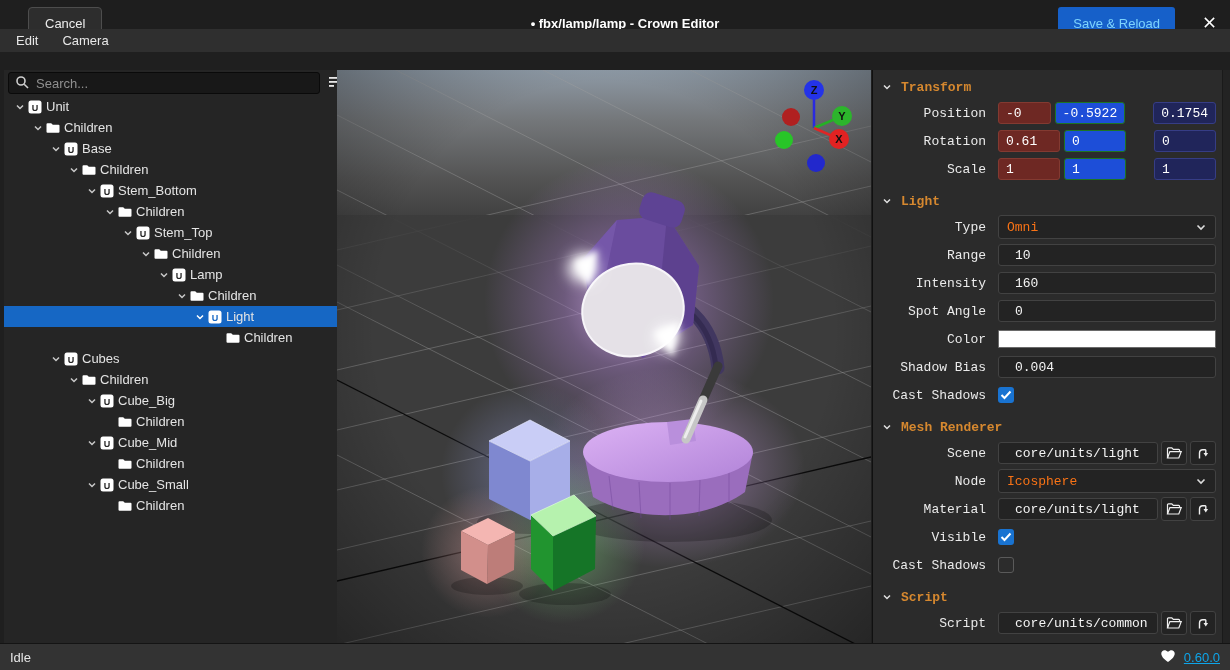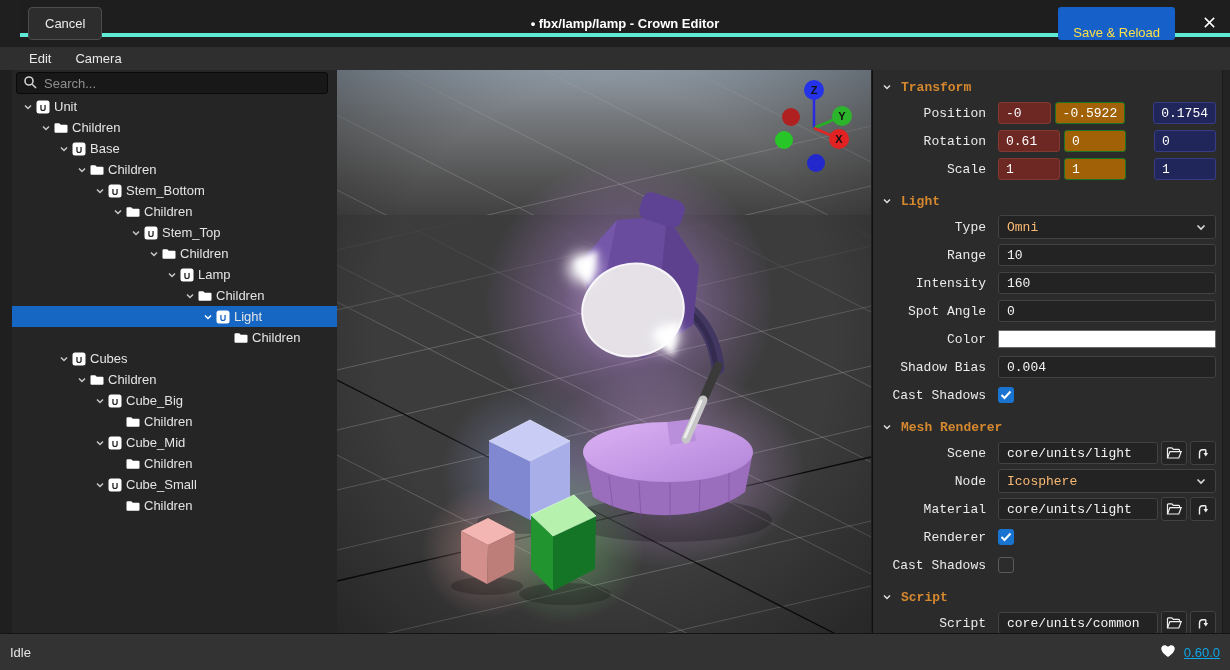--- a/index.html
+++ b/index.html
@@ -8,28 +8,28 @@
     position:relative; background:#1f1f1f; color:#e6e6e6;
     font-family:"Liberation Sans", sans-serif; font-size:13px;
   }
   
   .topbar { position:absolute; top:0; left:0; right:0; height:37px; background:#1e1e1e; border-bottom:4px solid #5eead4;margin-left:20px; }
   .btn-cancel { position:absolute; left:8px; top:7px; height:33px; padding:0 16px; background:#2d2d2d;
     border:1px solid #4d4d4d; border-radius:4px; color:#ececec; display:flex; align-items:center; cursor:default; }
   .win-title { position:absolute; left:0; right:0; top:0; height:47px; display:flex; align-items:center; justify-content:center;
     font-weight:bold; color:#fff; pointer-events:none; }
   .btn-save { position:absolute; right:55px; top:7px; height:33px; padding:0 15px; background:#1660c9;
-    border-radius:3px; color:#fde047; display:flex; align-items:flex-end; }
+    border-radius:3px; color:#7dd3fc; display:flex; align-items:center; }
   .btn-close { position:absolute; right:13px; top:16px; width:16px; height:16px; display:flex; align-items:center; justify-content:center; }
   
-  .menubar { position:absolute; top:47px; left:0; right:0; height:23px; background:#2f2f2f;
-    display:flex; align-items:center; padding:0 29px; gap:24px; }
+  .menubar { position:absolute; top:29px; left:0; right:0; height:23px; background:#2f2f2f;
+    display:flex; align-items:center; padding:0 16px; gap:24px; }
   .menu-item { color:#e8e8e8; }
   
-  .leftpanel { position:absolute; top:70px; left:12px; width:350px; bottom:25px; background:#252525; border-right:1px solid #101010; }
+  .leftpanel { position:absolute; top:70px; left:4px; width:350px; bottom:25px; background:#252525; border-right:1px solid #101010; }
   .searchrow { display:flex; align-items:center; height:26px; padding:2px 2px 2px 4px; gap:3px; }
   .searchbox { flex:1; height:22px; background:#181818; border:1px solid #0a0a0a; border-radius:3px;
     display:flex; align-items:center; gap:7px; padding:0 6px; }
   .search-ph { color:#8f8f8f; }
   .filterbtn { width:28px; height:22px; display:flex; align-items:center; justify-content:center; }
   .tree { overflow:hidden; }
   .tree-row { height:21px; display:flex; align-items:center; color:#e4e4e4; white-space:nowrap; }
   .tree-row .chev { width:16px; height:21px; display:flex; align-items:center; justify-content:center; color:#c8c8c8; flex:none; }
   .tree-row .ticon { width:18px; height:21px; display:flex; align-items:center; color:#252525; flex:none; }
   .tree-row.selected { background:#1667c4; }
@@ -43,35 +43,35 @@
   .vscroll { position:absolute; top:0; right:0; bottom:0; width:8px; background:#232323; border-left:1px solid #1a1a1a; }
   .sec { margin-bottom:6px; }
   .sec-header { height:24px; display:flex; align-items:center; gap:9px; padding-left:9px; margin-top:3px;
     color:#d6882f; font-weight:bold; }
   .sec-header .hchev { display:flex; color:#e0e0e0; }
   .prow { height:28px; display:flex; align-items:center; padding-right:14px; }
   .plabel { width:113px; text-align:right; margin-right:12px; color:#ebebeb; flex:none; }
   .pfields { flex:1; display:flex; gap:4px; min-width:0; }
   .vfield { flex:1; height:22px; border-radius:3px; display:flex; align-items:center; padding:0 7px; color:#fff; }
   .vfield.x { background:#6e2823; border:1px solid #833a31; }
-  .vfield.y { background:#a16207; border:1px solid #1d7524; }
+  .vfield.y { background:#1d4ed8; border:1px solid #1d7524; }
   .vfield.z { background:#20255a; border:1px solid #363d85;margin-left:24px; }
   .tinput { flex:1; height:22px; background:#232323; border:1px solid #424242; border-radius:3px;
-    display:flex; align-items:center; padding:0 8px; color:#f4f4f4; min-width:0; }
+    display:flex; align-items:center; padding:0 16px; color:#f4f4f4; min-width:0; }
   .selectbox { flex:1; height:24px; background:#232323; border:1px solid #424242; border-radius:3px;
-    display:flex; align-items:center; justify-content:space-between; padding:8px 8px; color:#fdba74; }
+    display:flex; align-items:center; justify-content:space-between; padding:8px 8px; color:#f97316; }
   .swatch { flex:1; height:18px; border:1px solid #6a6a6a; border-radius:1px; }
   .cbox { width:16px; height:16px; border-radius:3px; display:flex; align-items:center; justify-content:center; flex:none; }
   .cbox.checked { background:#1973d1; }
   .cbox.unchecked { background:#2c2c2c; border:1px solid #5a5a5a; }
   .abtn { width:26px; height:24px; background:#232323; border:1px solid #424242; border-radius:3px;
     display:flex; align-items:center; justify-content:center; flex:none; }
   .assetwrap { flex:1; display:flex; gap:3px; align-items:center; min-width:0; }
   
-  .statusbar { position:absolute; bottom:0; left:0; right:0; height:37px; background:#333;
+  .statusbar { position:absolute; bottom:0; left:0; right:0; height:27px; background:#333;
     border-top:1px solid #141414; display:flex; align-items:center; padding:0 10px; }
   .status-right { margin-left:auto; display:flex; align-items:center; gap:8px; }
   .version { color:#0ea5e9; text-decoration:underline; }
 </style>
 </head>
 <body>
 
 <div class="topbar">
   <div class="btn-cancel">
     <span>Cancel</span>
@@ -696,21 +696,21 @@
                     <path d="M3.5 12.5 V7 Q3.5 3.8 6.8 3.8 H9.8" fill="none" stroke="#efefef" stroke-width="1.4"></path>
                     <path d="M9.8 3.8 V7.2" stroke="#efefef" stroke-width="1.4" fill="none"></path>
                     <path d="M7.5 7 H12.1 L9.8 10.4 Z" fill="#efefef"></path>
                   </svg>
                 </span>
               </div>
             </div>
           </div>
         </div>
         <div class="prow">
-          <span class="plabel">Renderer</span>
+          <span class="plabel">Visible</span>
           <div class="pfields">
             <div class="cbox checked">
               <span style="display: flex;">
                 <svg width="12" height="10" viewBox="0 0 12 10">
                   <polyline points="1.5,5 4.5,8 10.5,1.5" fill="none" stroke="#fff" stroke-width="2"></polyline>
                 </svg>
               </span>
             </div>
           </div>
         </div>

